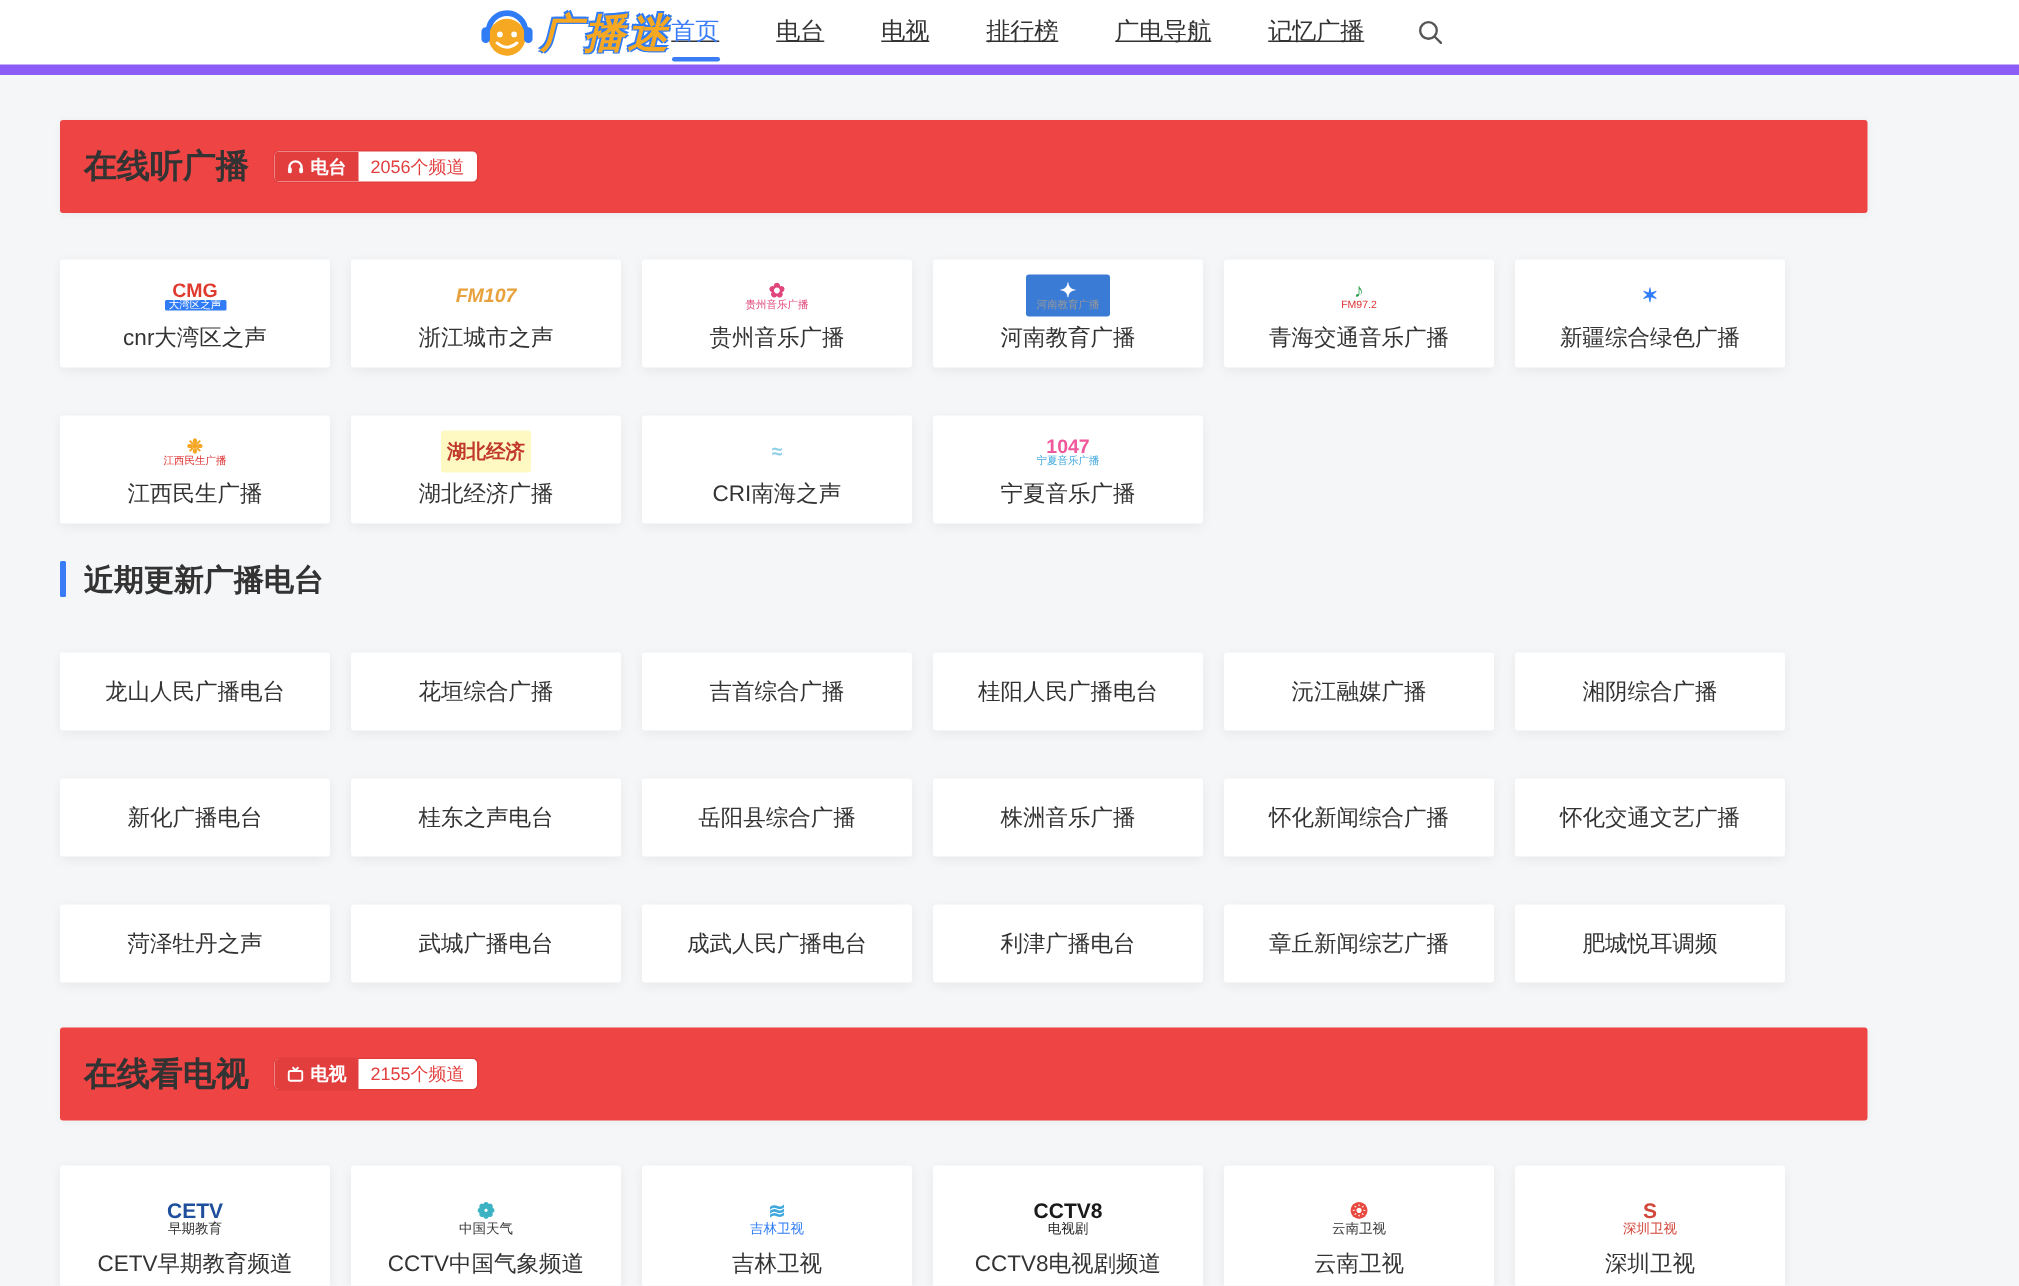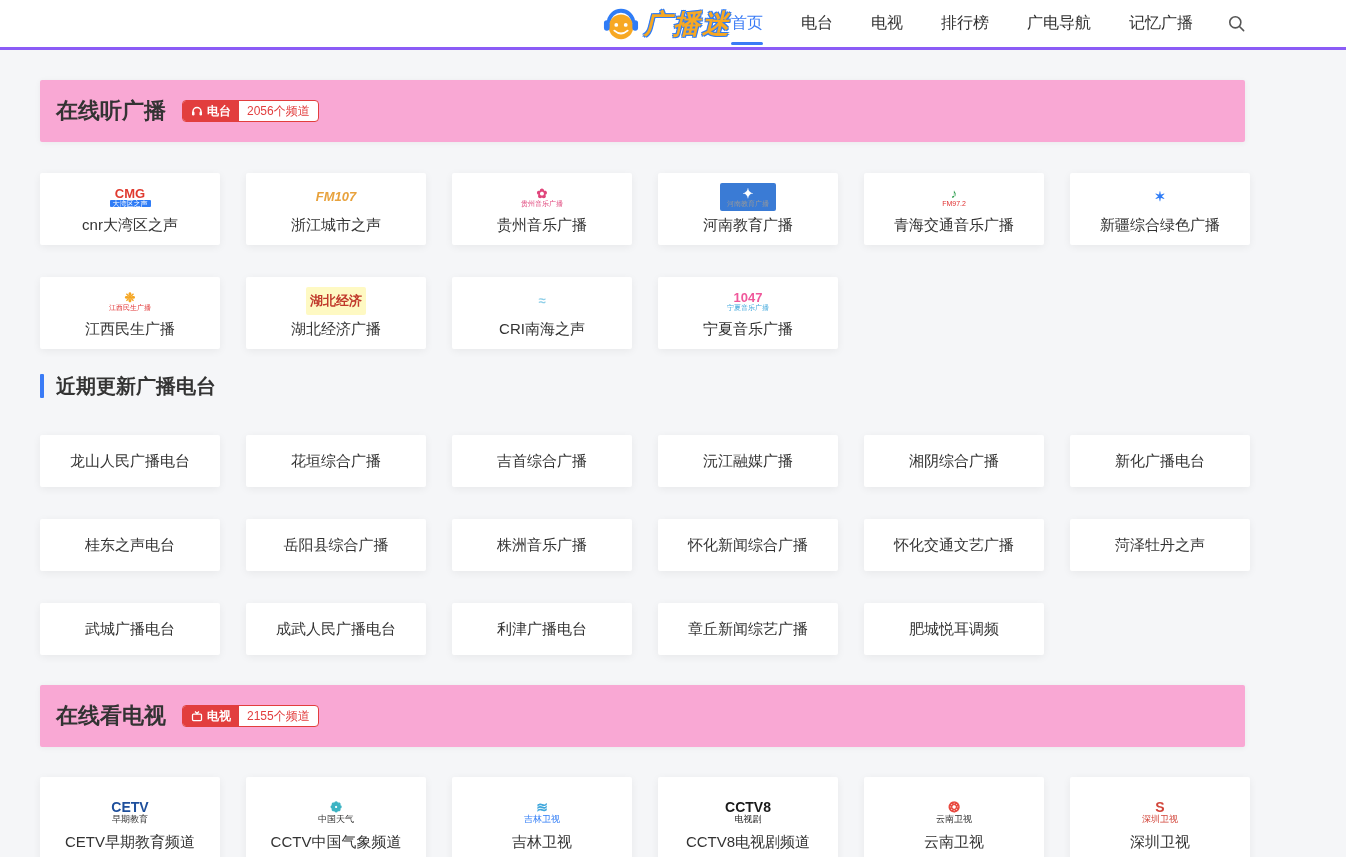--- a/index.html
+++ b/index.html
@@ -7,63 +7,63 @@
   body {
     background:#f5f6f8;
     font-family:"Liberation Sans", sans-serif;
     color:#333;
     position:relative;
   }
   [data-interactable="true"] { cursor:pointer; }
 
   
   header {
-    height:50px; background:#fff; border-bottom:3px solid #8b5cf6;
-    display:flex; align-items:center; justify-content:flex-end;
+    height:50px; background:#fff; border-bottom:7px solid #8b5cf6;
+    display:flex; align-items:center; justify-content:center;
     padding:0 100px 0 35px;
   }
   .logo { display:flex; align-items:center; gap:4px; }
   .logo-text {
     font-size:27px; font-weight:bold; font-style:italic; letter-spacing:2px;
     color:#f7a823;
     text-shadow:-1px -1px 0 #2f7cf6, 1px -1px 0 #2f7cf6, -1px 1px 0 #2f7cf6, 1px 1px 0 #2f7cf6;
   }
-  .nav-wrap { display:flex; align-items:center; gap:34px; height:100%; }
+  .nav-wrap { display:flex; align-items:center; gap:34px; height:100%;text-decoration:underline; }
   nav.nav { display:flex; align-items:center; gap:38px; height:100%; }
   .nav-item {
     font-size:16px; color:#333; position:relative; height:100%;
     display:flex; align-items:center; text-decoration:none;
   }
   .nav-item.active { color:#3a7bf6; }
   .nav-item.active::after {
     content:""; position:absolute; left:50%; transform:translateX(-50%);
     bottom:2px; width:32px; height:3px; background:#3a7bf6; border-radius:2px;
   }
   .search-btn { display:flex; align-items:center; }
 
   
   main { width:1205px; margin-left:40px; }
   .band {
-    margin-top:30px; background:#f9a8d4; height:62px; border-radius:2px;
+    margin-top:30px; background:#ef4444; height:62px; border-radius:2px;
     display:flex; align-items:center; gap:16px; padding-left:16px;
     box-shadow:0 1px 6px rgba(0,0,0,0.05);
   }
   .band h2 { font-size:22px; font-weight:bold; color:#333; }
 
   .badge {
     display:flex; align-items:stretch; height:22px; border:1px solid #e23e3e;
     border-radius:4px; overflow:hidden; font-size:12px; background:#fff;
   }
   .badge-left {
     background:#e23e3e; color:#fff; display:flex; align-items:center;
     gap:4px; padding:0 8px; font-weight:bold;
   }
   .badge-right { color:#e23e3e; display:flex; align-items:center; padding:0 8px; }
 
-  .grid { display:grid; grid-template-columns:repeat(6, 180px); column-gap:26px; }
+  .grid { display:grid; grid-template-columns:repeat(6, 180px); column-gap:14px; }
   .card {
     background:#fff; border-radius:2px;
     box-shadow:0 2px 8px rgba(0,0,0,0.06);
     display:flex; flex-direction:column; align-items:center; justify-content:center;
   }
 
   .cards-radio { margin-top:31px; row-gap:32px; }
   .radio-card { height:72px; gap:5px; }
   .logo-box {
     min-height:28px; display:flex; flex-direction:column; align-items:center;
@@ -234,20 +234,21 @@
   </div>
 
   <div class="grid cards-recent" data-interactable="false">
 
       <div class="card recent-card" data-interactable="true">龙山人民广播电台</div>
 
       <div class="card recent-card" data-interactable="true">花垣综合广播</div>
 
       <div class="card recent-card" data-interactable="true">吉首综合广播</div>
 
+      <div class="card recent-card" data-interactable="true">桂阳人民广播电台</div>
 
       <div class="card recent-card" data-interactable="true">沅江融媒广播</div>
 
       <div class="card recent-card" data-interactable="true">湘阴综合广播</div>
 
       <div class="card recent-card" data-interactable="true">新化广播电台</div>
 
       <div class="card recent-card" data-interactable="true">桂东之声电台</div>
 
       <div class="card recent-card" data-interactable="true">岳阳县综合广播</div>

